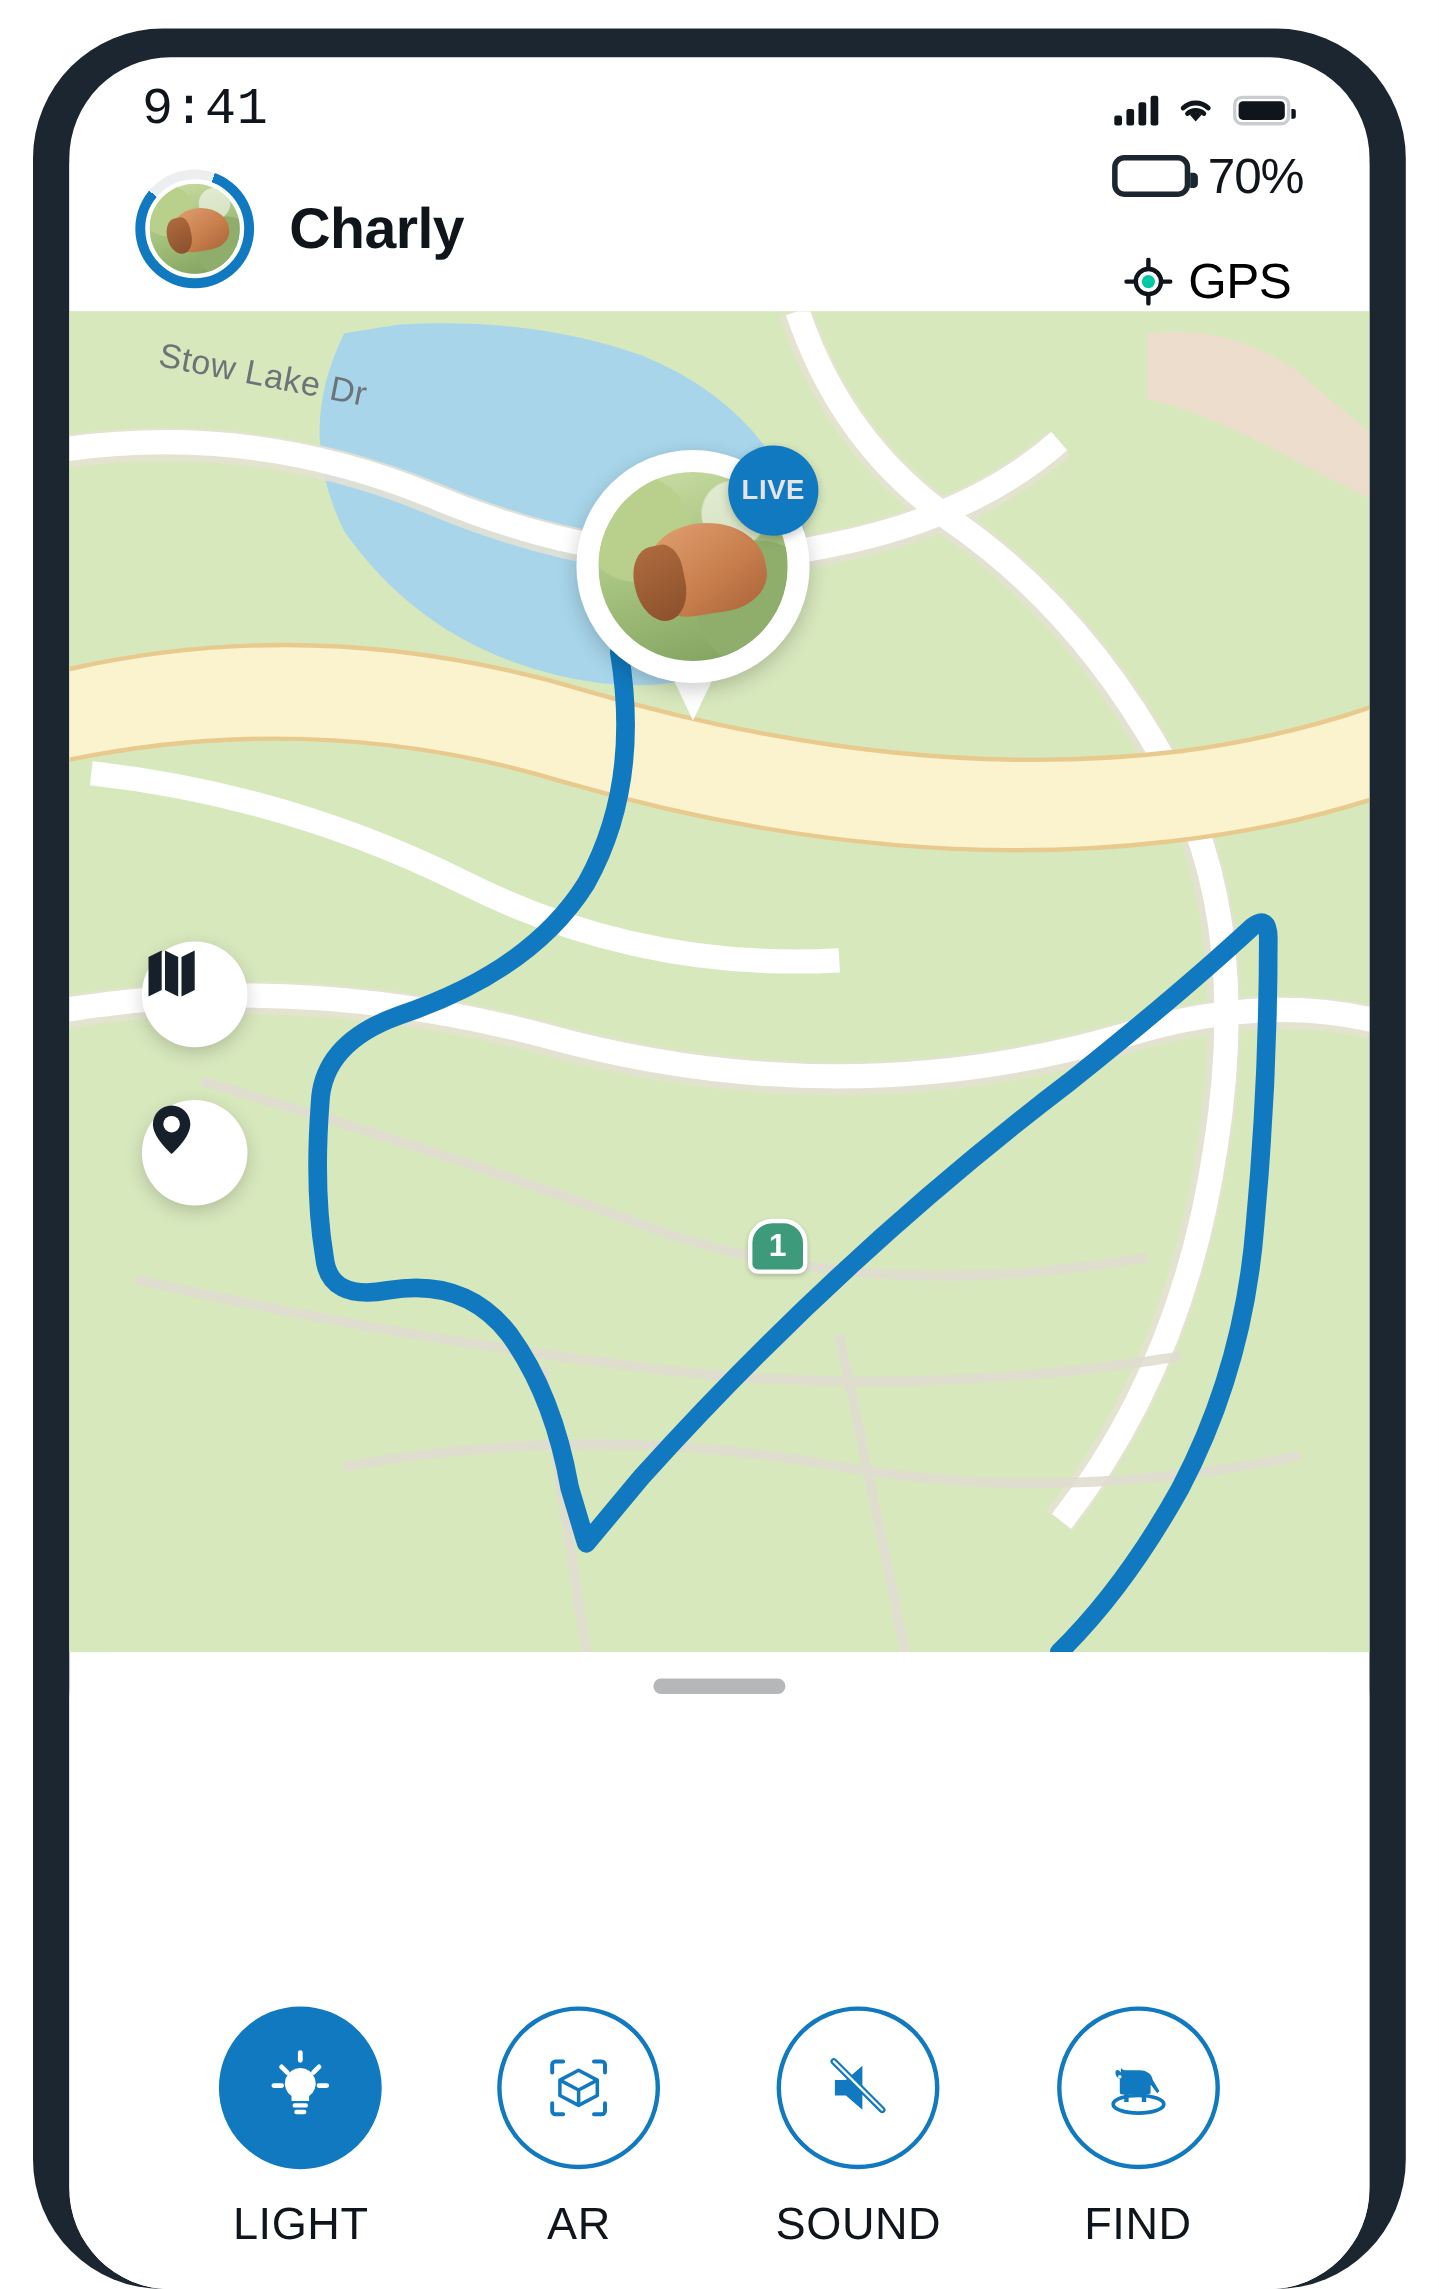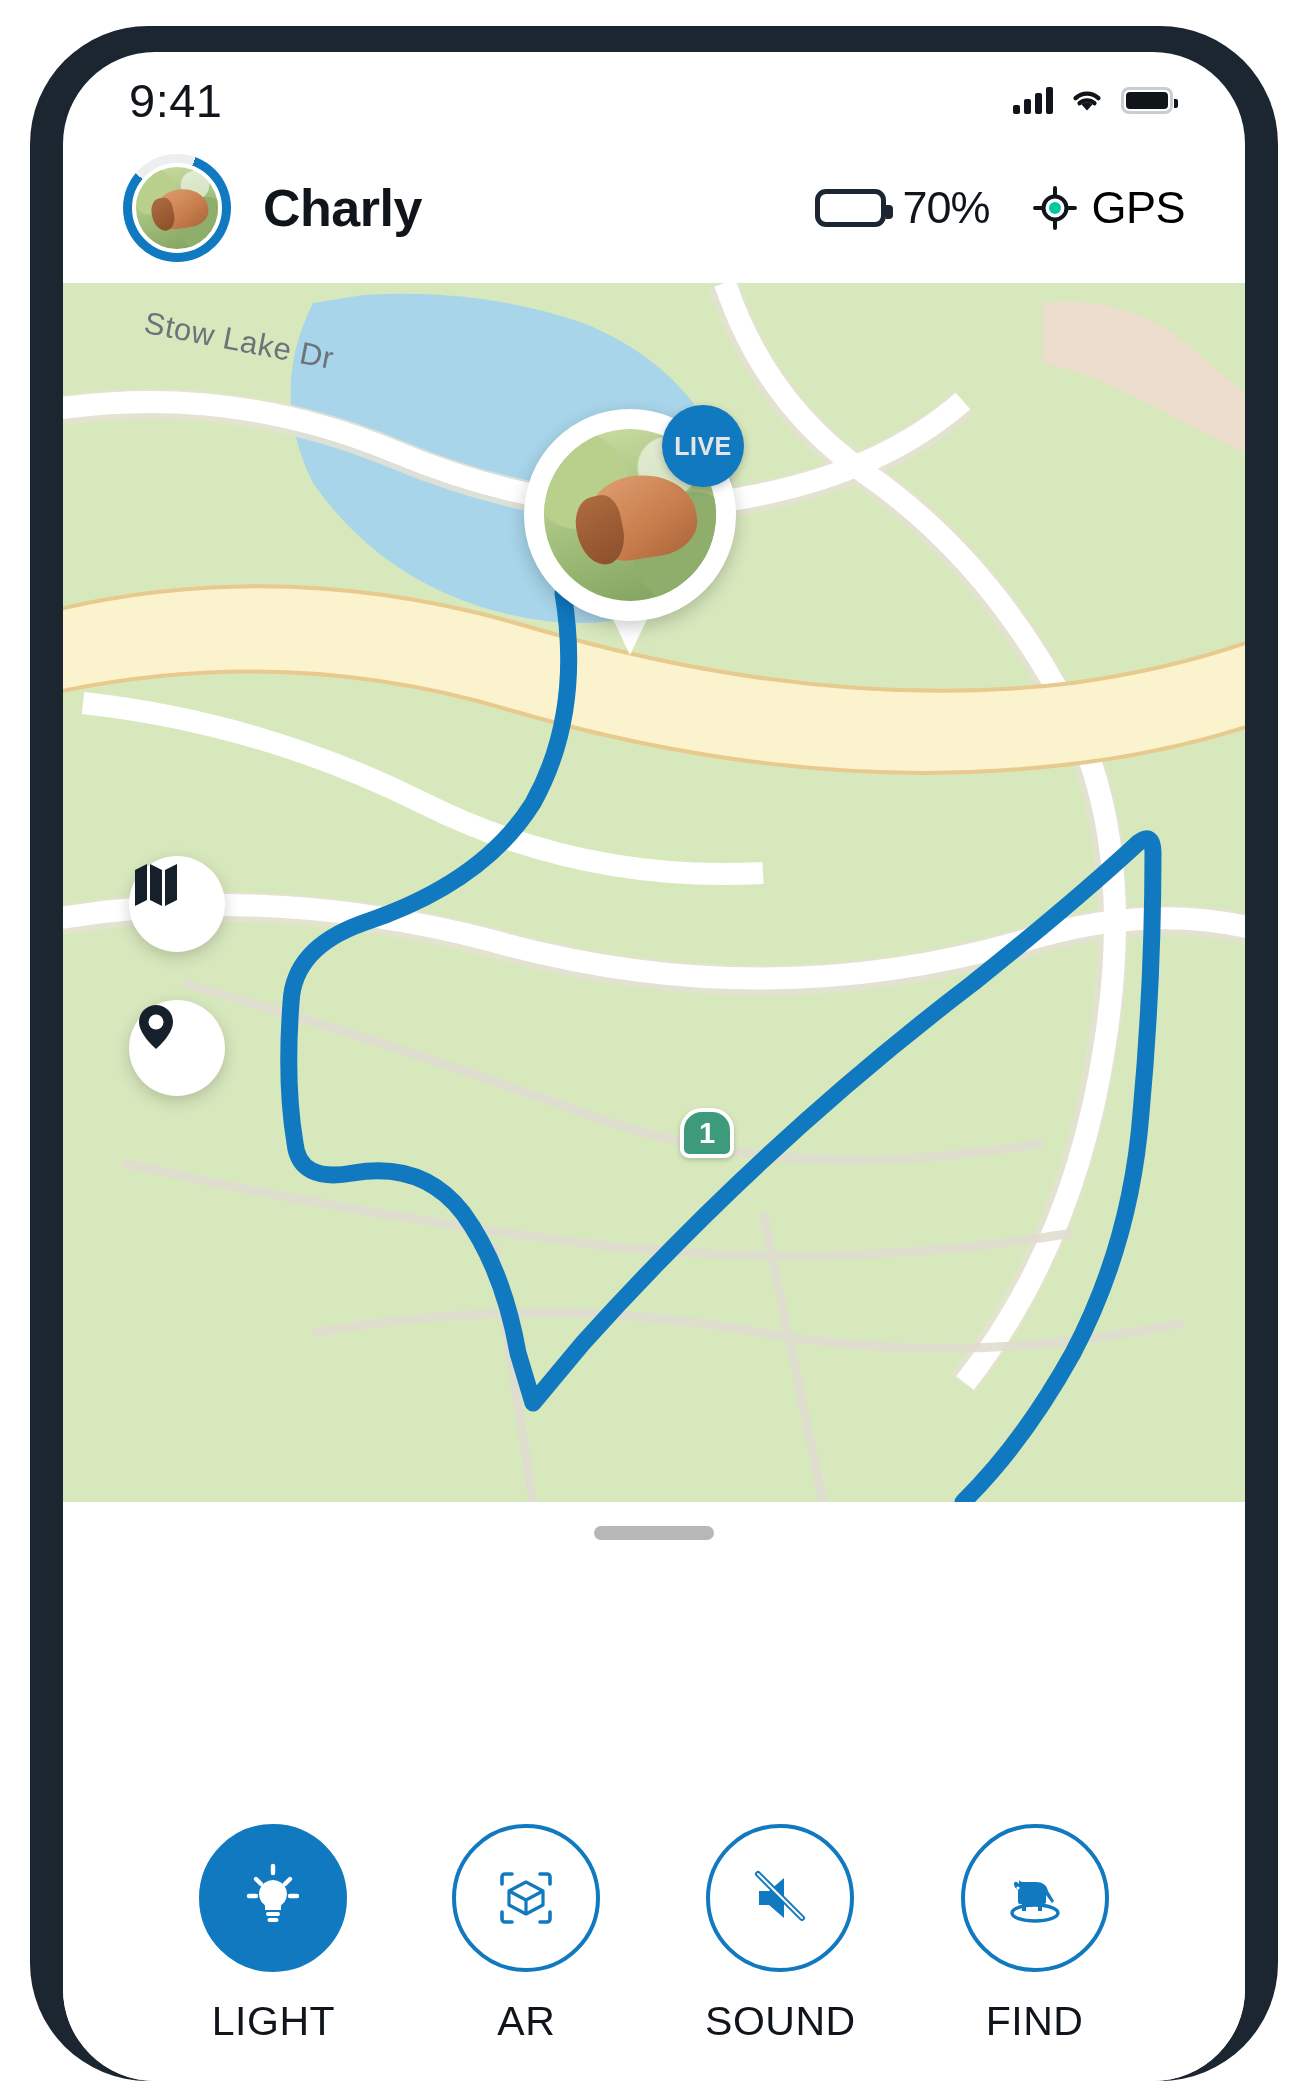--- a/index.html
+++ b/index.html
@@ -28,20 +28,21 @@
     overflow:hidden;
   }
 
   
   #status-bar{
     position:absolute; left:0; top:0;
     width:100%; height:96px;
     display:flex; align-items:center;
     justify-content:space-between;
     padding:0 72px 0 66px;
+    font-family:Liberation Mono, monospace;
   }
   #status-time{
     font-size:47px; font-weight:400; color:#10151b;
     letter-spacing:.5px;
   }
   #status-icons{ display:flex; align-items:center; gap:17px; }
   .sig-bars{ display:flex; align-items:flex-end; gap:4px; height:27px; }
   .sig-bars i{ display:block; width:7px; background:#10151b; border-radius:2px; }
   .sig-bars i:nth-child(1){ height:9px; }
   .sig-bars i:nth-child(2){ height:15px; }
@@ -99,21 +100,21 @@
     border-radius:52% 40% 55% 60%;
     background:linear-gradient(160deg,#b06c3f,#8a4f2b);
     transform:rotate(-12deg);
   }
   #dog-name{
     margin-left:32px;
     font-size:52px; font-weight:700; color:#10151b;
     letter-spacing:-.5px;
   }
   #header-status{
-    margin-left:auto; display:flex; align-items:center; gap:44px;
+    margin-left:auto; display:flex; align-items:center; gap:44px;flex-direction:column;
   }
   .batt-group{ display:flex; align-items:center; gap:16px; }
   .batt-shell{
     position:relative; width:71px; height:38px;
     border:5px solid #1b2631; border-radius:11px; padding:3px;
   }
   .batt-shell::after{
     content:""; position:absolute; right:-12px; top:11px;
     width:7px; height:14px; background:#1b2631; border-radius:0 4px 4px 0;
   }

